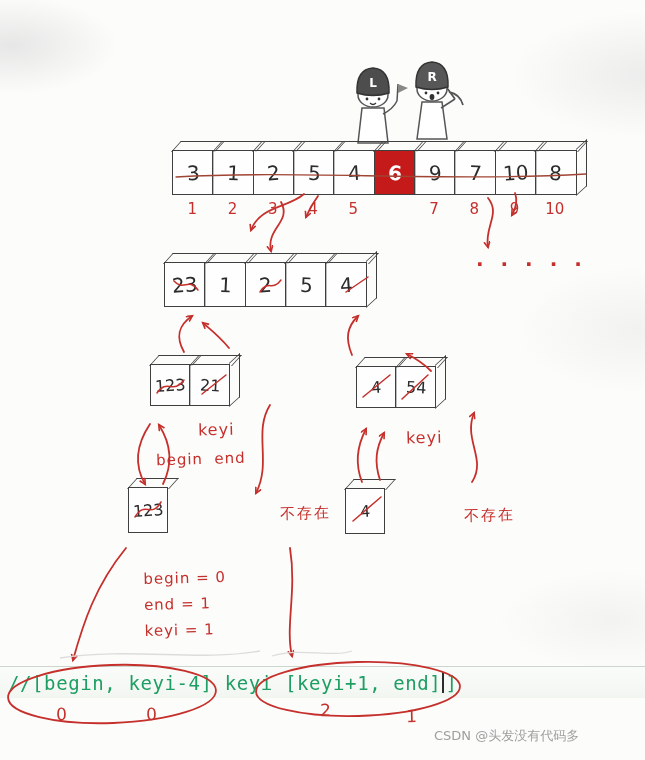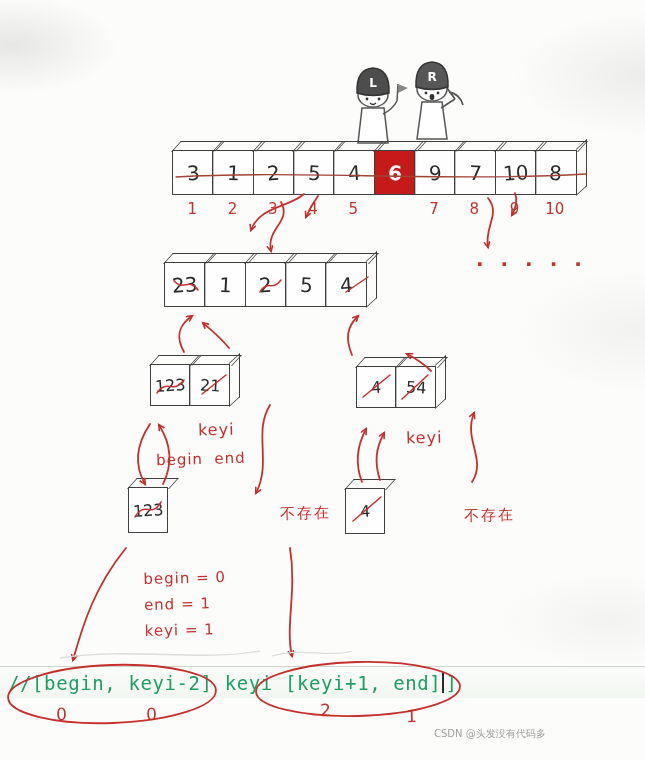--- a/index.html
+++ b/index.html
@@ -35,21 +35,21 @@
   .idx { width:40.3px; text-align:center; color:#c5302c; font-size:15px; }
   .red { color:#c5302c; }
   .hand { transform:rotate(-1.5deg); letter-spacing:1px; }
   .code-band { border-top:1px solid #ccd6cc;
     background:linear-gradient(#fafcf9,#f2f6f1);
     display:flex; align-items:center; padding-left:8px; }
   .code-text { font-family:"DejaVu Sans Mono", monospace; font-size:19px;
     letter-spacing:0.6px; color:#1e9e63; white-space:pre; }
   .caret { width:2px; height:21px; background:#2b2b2b; display:inline-block; margin:0 1px; }
   .code-num { position:absolute; color:#c5302c; font-size:17px; }
-  .watermark { color:#9e9e9e; font-size:10px; }
+  .watermark { color:#9e9e9e; font-size:13px; }
 </style>
 </head>
 <body>
 
 <div class="page">
 
   <svg class="abs" style="left:332px; top:52px;" width="140" height="98" viewBox="0 0 140 98">
     <g>
       <path d="M30,56 L52,56 L56,91 L26,91 Z" fill="#fff" stroke="#555" stroke-width="1.5"></path>
       <path d="M51,62 Q61,57 65,49" fill="none" stroke="#555" stroke-width="1.5"></path>
@@ -177,21 +177,21 @@
   <div class="abs red hand" style="left:280px; top:504px; font-size:15px; letter-spacing:2px;">不存在</div>
   <div class="abs red hand" style="left:464px; top:506px; font-size:15px; letter-spacing:2px;">不存在</div>
 
   <div class="abs red hand" style="left:144px; top:565px; font-size:15px; line-height:26px;">
     <div>begin = 0</div>
     <div>end = 1</div>
     <div>keyi = 1</div>
   </div>
 
   <div class="abs code-band" style="left:0; top:666px; width:645px; height:32px;">
-    <span class="code-text">//[begin, keyi-2] keyi [keyi+1, end]</span>
+    <span class="code-text">//[begin, keyi-4] keyi [keyi+1, end]</span>
       <span class="caret"></span>
       <span class="code-text">]</span>
   </div>
 
   <span class="code-num hand" style="left:56px;  top:704px;">0</span>
   <span class="code-num hand" style="left:146px; top:704px;">0</span>
   <span class="code-num hand" style="left:320px; top:700px;">2</span>
   <span class="code-num hand" style="left:406px; top:706px;">1</span>
 
   <div class="abs watermark" style="left:434px; top:727px;">CSDN @头发没有代码多</div>

